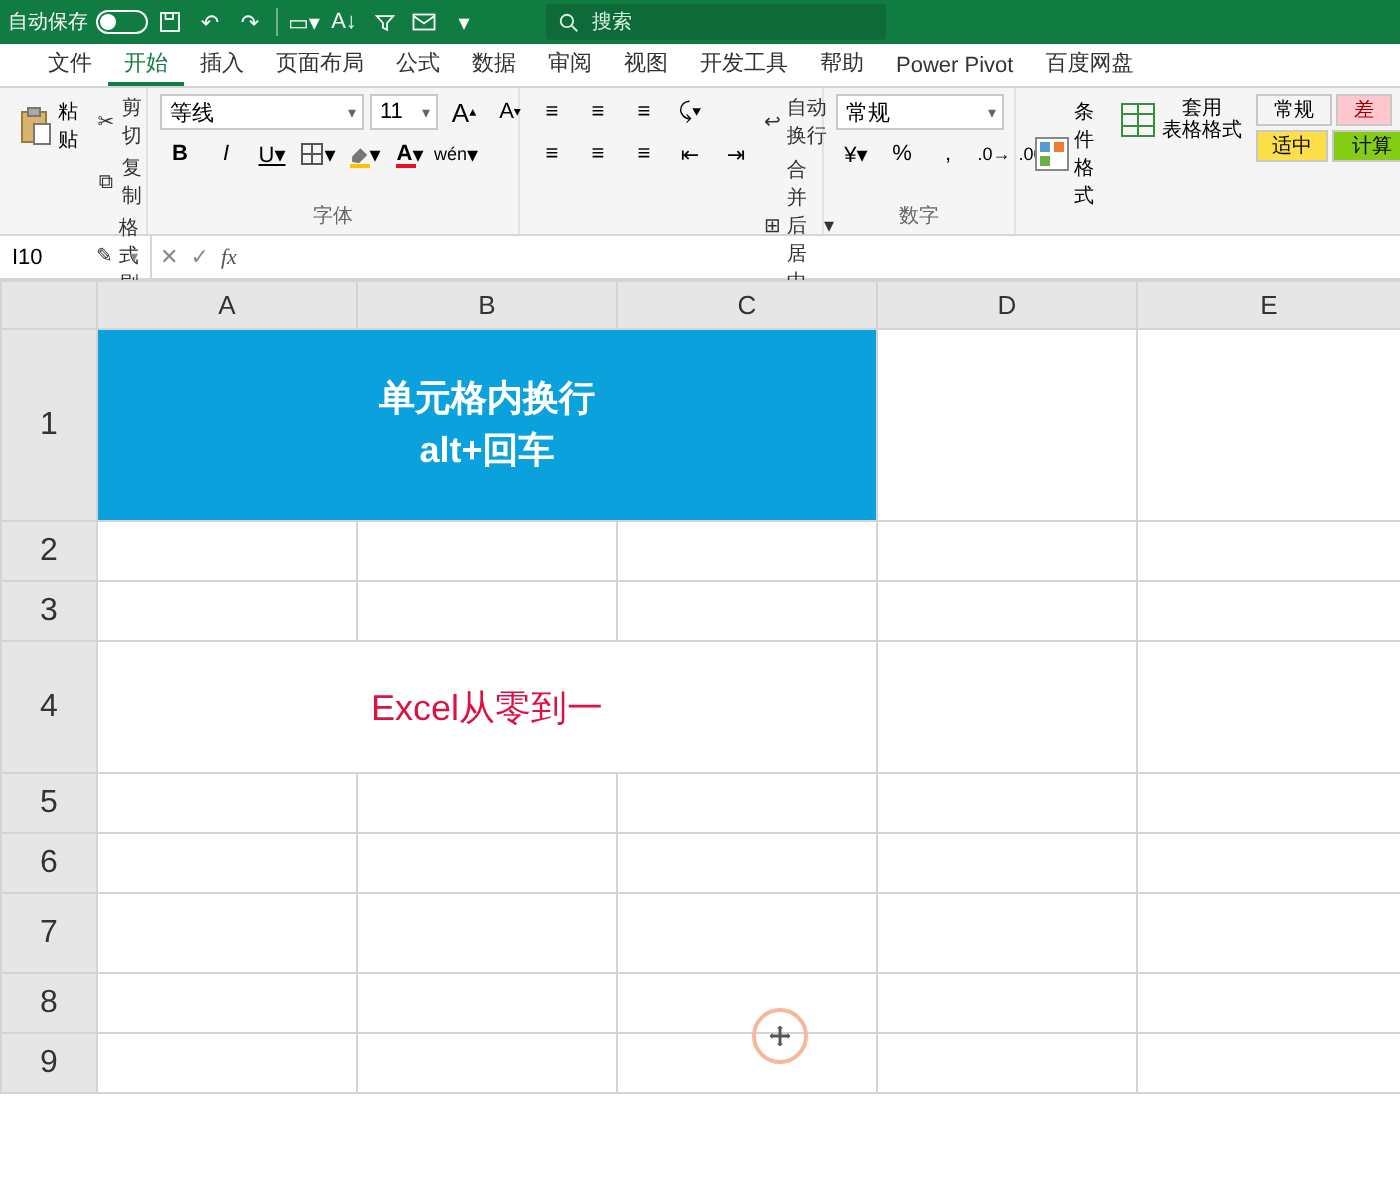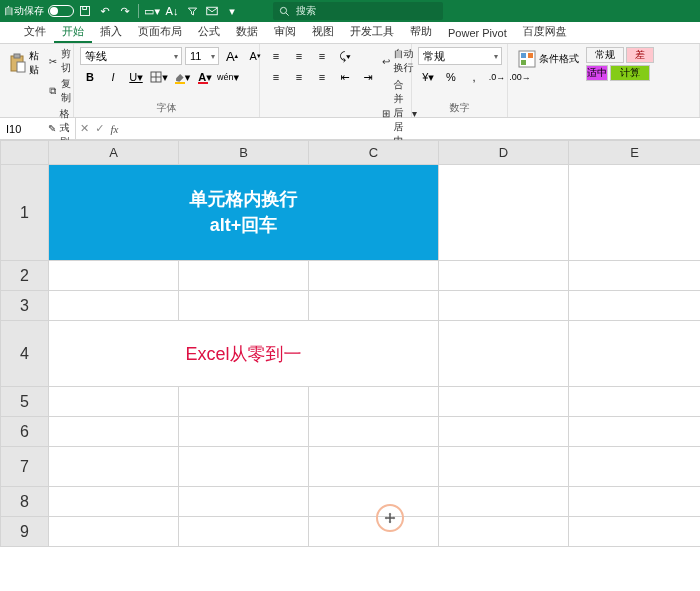--- a/index.html
+++ b/index.html
@@ -238,27 +238,37 @@
         <span class="ico">
             <svg width="18" height="18" viewBox="0 0 18 18">
               <rect x="1" y="1" width="16" height="16" fill="#fff" stroke="#888"></rect>
               <rect x="3" y="3" width="5" height="5" fill="#5b9bd5"></rect>
               <rect x="10" y="3" width="5" height="5" fill="#ed7d31"></rect>
               <rect x="3" y="10" width="5" height="5" fill="#70ad47"></rect>
             </svg>
           </span>
         <span style="font-size:10px">条件格式</span>
       </div>
+      <div class="bigbtn">
+        <span class="ico">
+            <svg width="18" height="18" viewBox="0 0 18 18" fill="none" stroke="#388e3c">
+              <rect x="1" y="1" width="16" height="16"></rect>
+              <path d="M1 6h16M1 12h16M9 1v16"></path>
+            </svg>
+          </span>
+        <span style="font-size:10px;white-space:pre;text-align:center;line-height:1.1">套用
+表格格式</span>
+      </div>
       <div class="col" style="gap:2px">
         <div class="srow" style="gap:2px">
           <div class="stylecell">常规</div>
           <div class="stylecell" style="color:#9c0006;background:#ffc7ce;width:28px">差</div>
         </div>
         <div class="srow" style="gap:2px">
-          <div class="stylecell" style="background:#d946ef;width:22px">适中</div>
+          <div class="stylecell" style="background:#fde047;width:36px">适中</div>
           <div class="stylecell" style="background:#84cc16;width:40px">计算</div>
         </div>
       </div>
     </div>
   </div>
 </div>
 
 <div class="fbar">
   <div class="namebox">
     <span>I10</span>

